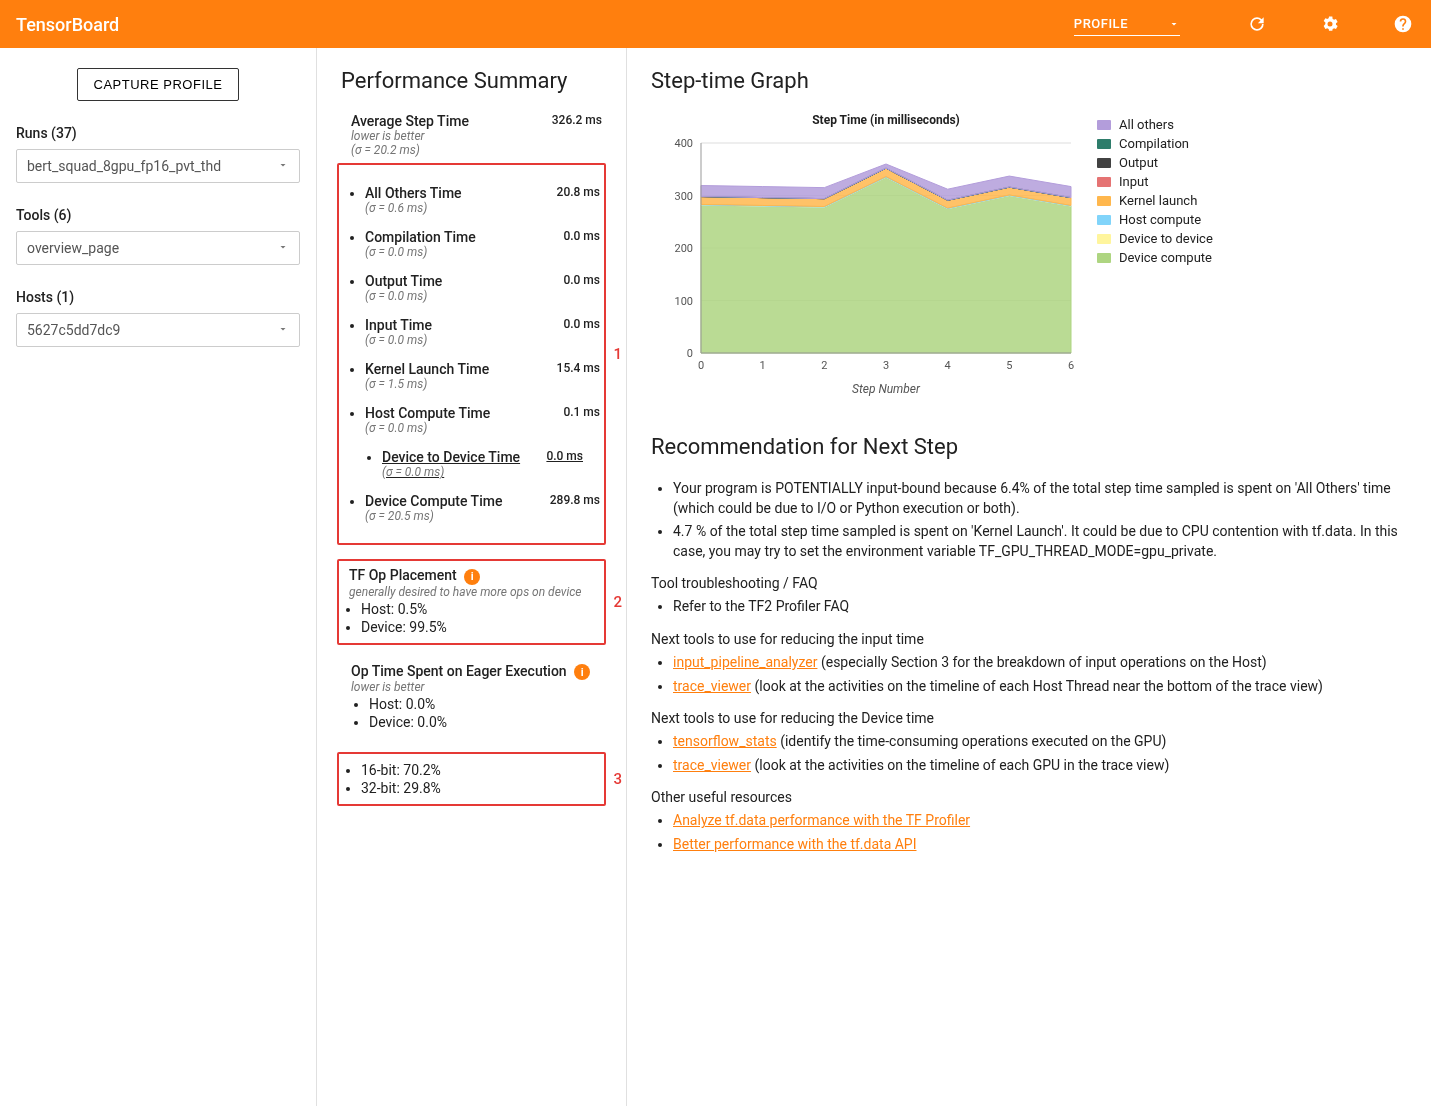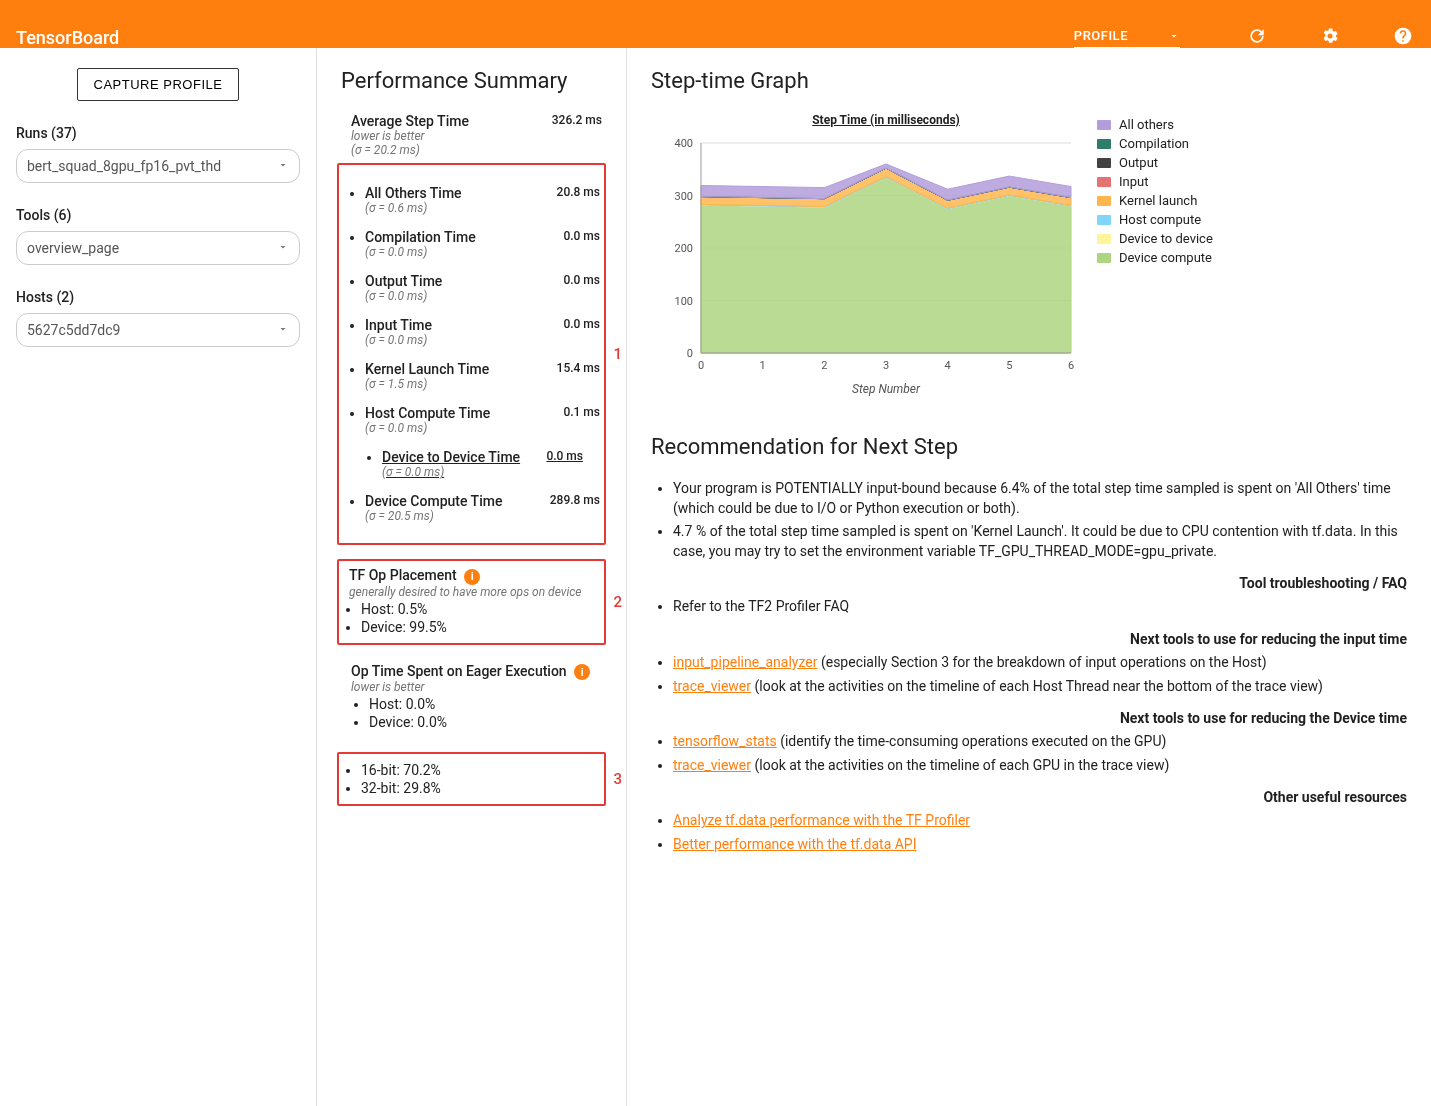--- a/index.html
+++ b/index.html
@@ -1,28 +1,28 @@
 <!DOCTYPE html>
 <html><head>
 <meta charset="utf-8">
 <style>
 * { box-sizing: border-box; margin: 0; padding: 0; }
 body { font-family: "Roboto", "Helvetica Neue", Arial, sans-serif; font-size: 14px; color: #212121; background: #fff; }
-.header { background: #ff7f0e; height: 48px; display: flex; align-items: flex-end; padding: 0 16px; color: #fff; gap: 37px; }
+.header { background: #ff7f0e; height: 48px; display: flex; align-items: center; padding: 0 16px; color: #fff; gap: 37px; }
 .header-title { font-size: 18px; font-weight: 500; flex: 0 0 auto; }
 .header-spacer { flex: 1; }
 .header-select { display: flex; align-items: center; border-bottom: 1px solid #fff; padding: 4px 0; margin-right: 16px; cursor: pointer; }
 .header-select span { font-size: 13px; letter-spacing: 0.5px; margin-right: 40px; color:#fff; font-weight:500;}
 .header-icon { width: 24px; height: 24px; display:flex; align-items:center; justify-content:center; margin-left: 12px; cursor: pointer; }
 .header-icon svg { fill: #fff; width:20px; height:20px; }
 .main { display: flex; height: calc(100vh - 48px); }
 .sidebar { width: 317px; border-right: 1px solid #e0e0e0; padding: 20px 16px; overflow-y:auto; }
 .capture-btn { display: block; margin: 0 auto 24px; border: 1px solid #333; background: #fff; padding: 8px 16px; font-size: 13px; font-weight: 500; letter-spacing: 0.5px; cursor: pointer; border-radius:2px;}
 .side-label { font-size: 14px; font-weight: 500; margin-bottom: 8px; }
-.side-select { width: 100%; border: 1px solid #ccc; border-radius: 12px; padding: 8px 10px; font-size: 14px; color: #555; display:flex; justify-content:space-between; align-items:center; margin-bottom:24px; cursor:pointer; background:#fff;}
+.side-select { width: 100%; border: 1px solid #ccc; border-radius: 2px; padding: 8px 10px; font-size: 14px; color: #555; display:flex; justify-content:space-between; align-items:center; margin-bottom:24px; cursor:pointer; background:#fff;}
 .content { flex: 1; display: flex; overflow:auto;}
 .col { padding: 20px 24px 40px; }
 .col-perf { width: 310px; border-right: 1px solid #e0e0e0; position:relative;}
 .col-right { flex: 1; }
 h2.section { font-size: 22px; font-weight: 400; margin-bottom: 20px; }
 .metric-block { margin-bottom: 6px; padding-left: 10px;}
 .metric-top { display:flex; justify-content:space-between; align-items:flex-start;}
 .metric-label { font-size: 14px; font-weight: 500; }
 .metric-sub { font-size: 12px; font-style: italic; color: #757575; }
 .metric-val { font-size: 12px; font-weight: 500; text-align:right;}
@@ -33,25 +33,25 @@
 .sub-metric { display:flex; justify-content:space-between; align-items:flex-start;}
 .sub-metric-left { flex:1; }
 .info-icon { display:inline-flex; width:16px; height:16px; background:#ff7f0e; border-radius:50%; color:#fff; font-size:11px; align-items:center; justify-content:center; font-weight:700; margin-left:4px;}
 .plain-list { list-style: disc; padding-left: 18px; font-size:14px;}
 .plain-list li { margin: 2px 0; }
 .chart-wrap { display:flex; gap:16px; }
 .chart-svg-wrap { flex:0 0 auto; }
 .legend { font-size: 13px; }
 .legend-item { display:flex; align-items:center; margin:4px 0;}
 .legend-swatch { width:14px; height:10px; margin-right:8px; border-radius:1px;}
-.chart-title { font-size:12px; font-weight:700; text-align:center; margin-bottom:6px;text-decoration:underline;}
+.chart-title { font-size:12px; font-weight:700; text-align:center; margin-bottom:6px;}
 .rec-block { margin-top:28px;}
 .rec-block ul { list-style: disc; padding-left: 22px; margin:6px 0 14px;}
 .rec-block li { margin: 4px 0; font-size:14px; line-height:1.4;}
-.rec-h { font-size:14px; font-weight:700; margin-top:12px;text-align:right;}
+.rec-h { font-size:14px; font-weight:400; margin-top:12px;}
 a.tool-link { color:#ff7f0e; text-decoration:underline; cursor:pointer;}
 .chevron svg { width:12px; height:12px; fill:#777;}
 </style>
 </head>
 <body>
 
 <div class="header">
   <div class="header-title">TensorBoard</div>
   <div class="header-spacer"></div>
   <div class="header-select">
@@ -87,21 +87,21 @@
             <path d="M7 10l5 5 5-5z"></path>
           </svg></span>
     </div>
     <div class="side-label">Tools (6)</div>
     <div class="side-select">
       <span>overview_page</span>
       <span class="chevron"><svg viewBox="0 0 24 24">
             <path d="M7 10l5 5 5-5z"></path>
           </svg></span>
     </div>
-    <div class="side-label">Hosts (2)</div>
+    <div class="side-label">Hosts (1)</div>
     <div class="side-select">
       <span>5627c5dd7dc9</span>
       <span class="chevron"><svg viewBox="0 0 24 24">
             <path d="M7 10l5 5 5-5z"></path>
           </svg></span>
     </div>
   </div>
 
   <div class="content">
     <div class="col col-perf">

